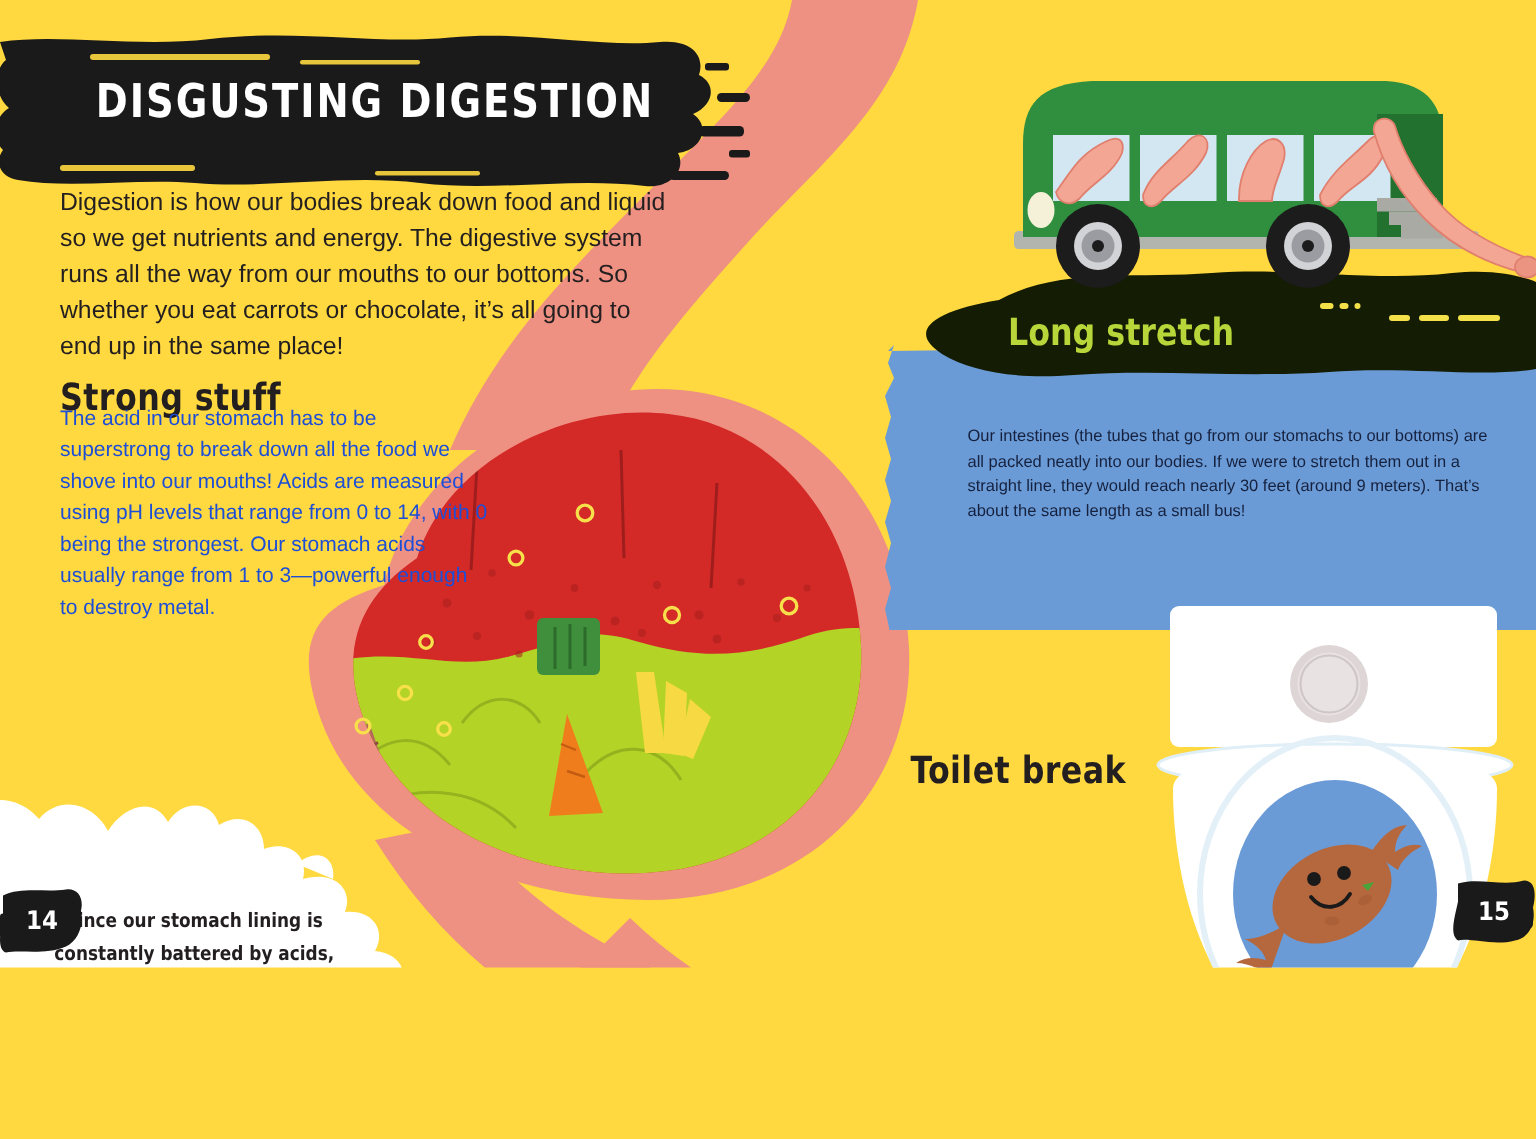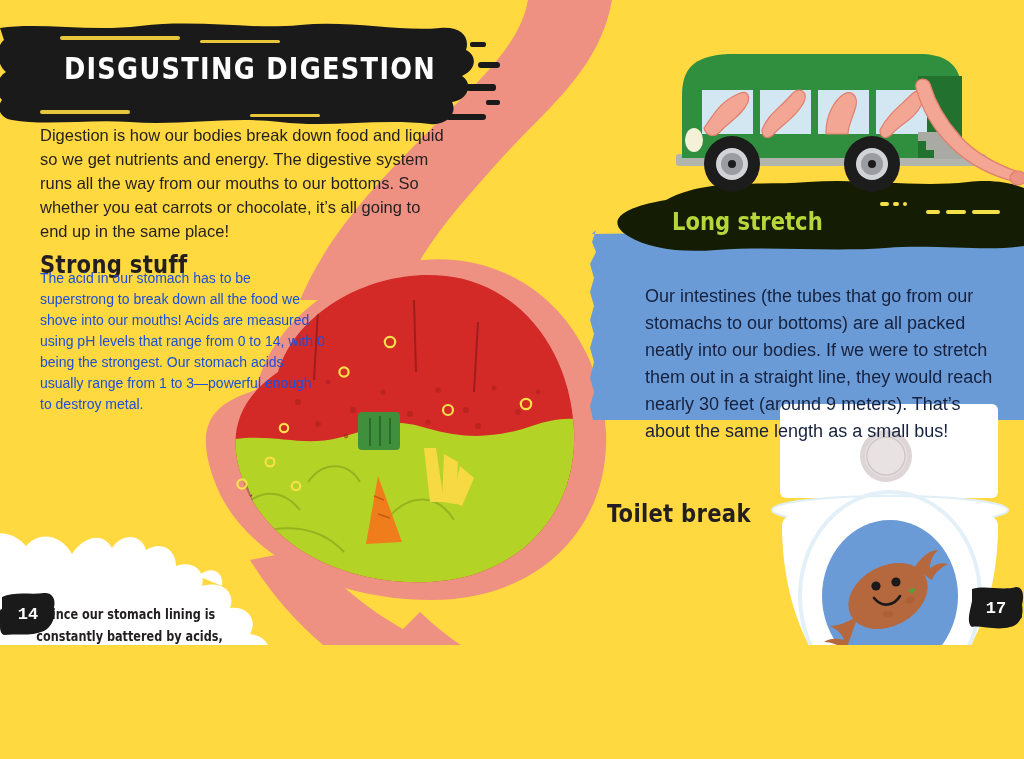--- a/index.html
+++ b/index.html
@@ -46,21 +46,21 @@
     position:absolute;left:40px;top:268px;width:285px;
     color:#1d4ed8;font-size:14px;line-height:1.5;
   }
   #toilet-head{position:absolute;left:607px;top:499px;font-size:25px;}
   #toilet-body{
     position:absolute;left:607px;top:533px;width:152px;
     color:#231f20;font-size:13.4px;line-height:1.47;
   }
   #blue-body{
     position:absolute;left:645px;top:283px;width:352px;
-    color:#15213f;font-size:18px;line-height:1.5;
+    color:#15213f;font-size:11px;line-height:1.5;
   }
   #long-head{
     position:absolute;left:672px;top:207px;font-size:25px;
     color:#b7d63a;font-weight:bold;
     font-family:"DejaVu Sans Condensed","Liberation Sans Narrow","Liberation Sans",sans-serif;
     transform:scaleX(0.94);transform-origin:left center;
   }
   #splash-text{
     position:absolute;left:22px;top:604px;width:215px;text-align:center;
     color:#231f20;font-size:13.2px;line-height:1.63;font-weight:bold;
@@ -70,21 +70,21 @@
 
   
   .pagenum{
     position:absolute;width:56px;height:46px;
     display:flex;align-items:center;justify-content:center;
     color:#fff;font-weight:bold;font-size:17px;
     font-family:"DejaVu Sans Condensed","Liberation Sans Narrow","Liberation Sans",sans-serif;
   }
   #page-left{left:0;bottom:8px;}
   #page-right{right:0;bottom:14px;}
-  .pagenum span{position:relative;z-index:2;font-family:Liberation Mono, monospace;}
+  .pagenum span{position:relative;z-index:2;}
   .pagenum svg{position:absolute;left:0;top:0;z-index:1;}
 </style>
 </head>
 <body>
 
 <div class="page">
 
   <svg class="layer" style="left:0;top:0;" width="1024" height="759" viewBox="0 0 1024 759">
     <path d="M612,0 C600,70 545,110 500,160 C455,210 420,250 400,300 L300,300 C330,230 380,180 430,130 C480,80 520,45 528,0 Z" fill="#ef9182"></path>
     <path d="M600,0 C592,60 545,95 498,146 C450,196 418,246 400,300 L345,300 C368,236 412,186 458,138 C505,88 545,52 552,0 Z" fill="#ef9182"></path>
@@ -330,16 +330,16 @@
     </svg>
     <span>14</span>
   </div>
 
   <div id="page-right" class="pagenum">
     <svg width="56" height="46" viewBox="0 0 56 46">
       <path d="M4,4 C18,0 34,6 48,2 C56,2 56,12 54,20 C56,30 52,40 42,42 C28,46 12,40 4,42 C-2,38 2,26 4,16 Z" fill="#1a1a1a"></path>
       <rect x="6" y="8" width="6" height="24" rx="3" fill="#1a1a1a"></rect>
       <rect x="48" y="16" width="6" height="18" rx="3" fill="#1a1a1a"></rect>
     </svg>
-    <span>17</span>
+    <span>15</span>
   </div>
 
 </div>
 
 </body></html>

